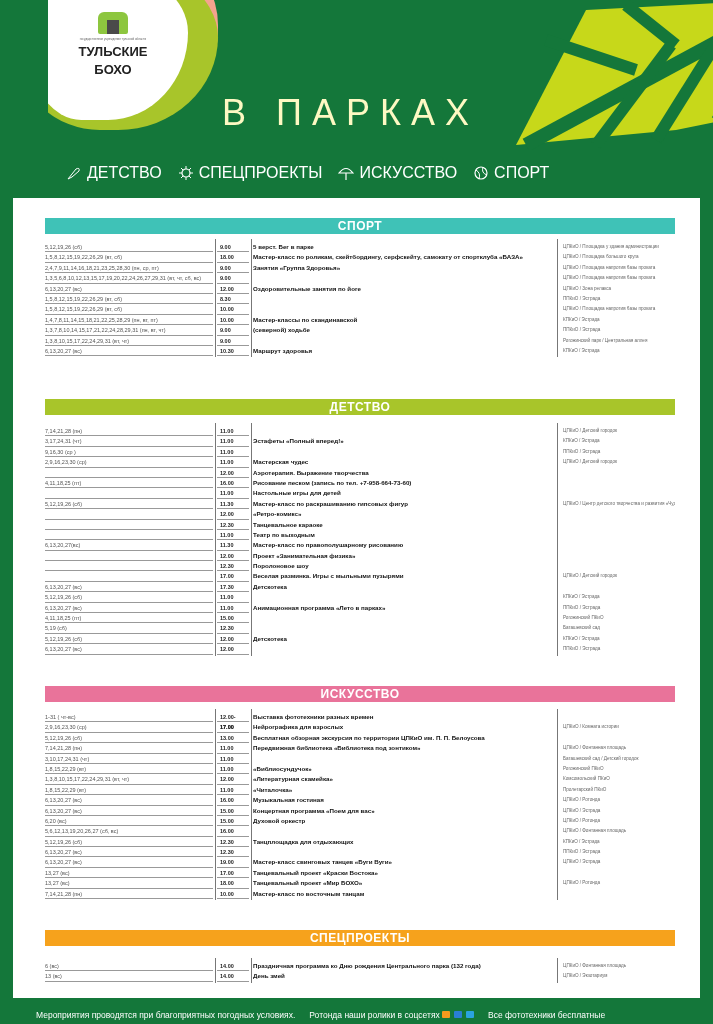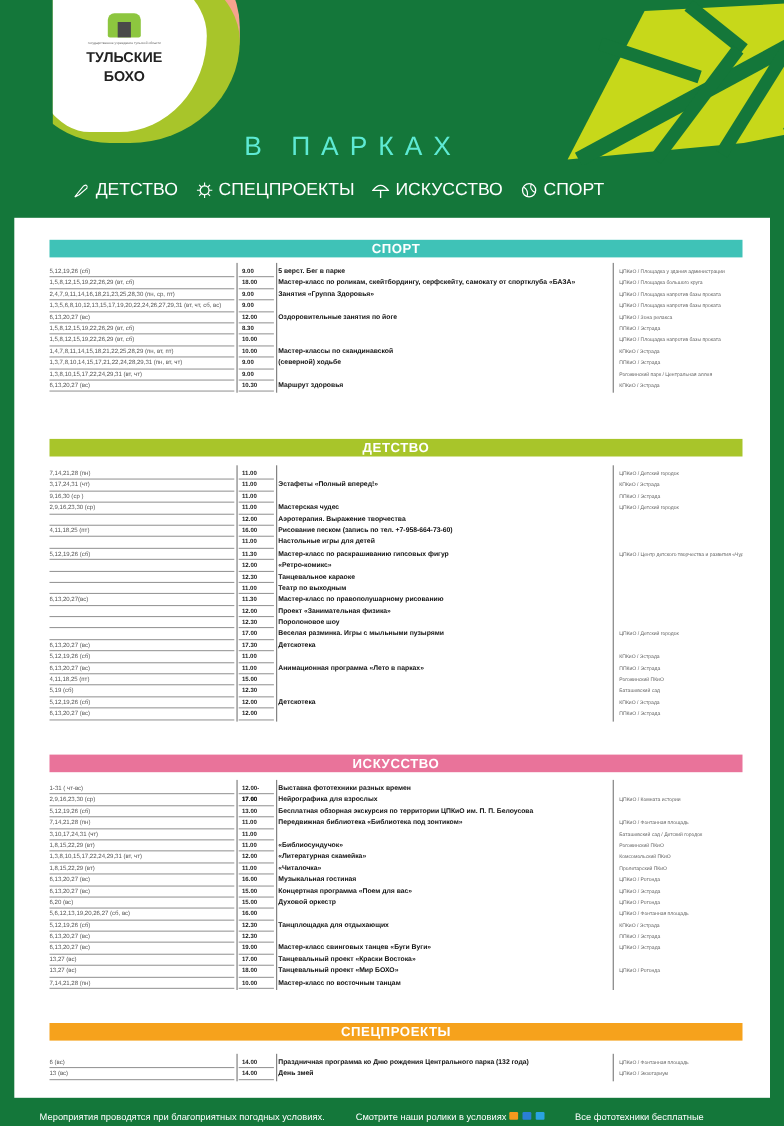--- a/index.html
+++ b/index.html
@@ -8,37 +8,37 @@
   .blob-pink { position: absolute; left: 100px; top: -30px; width: 70px; height: 100px; background: #f5a38e; border-radius: 50% 60% 40% 50%; }
   .blob-green { position: absolute; left: -30px; top: -40px; width: 200px; height: 170px; background: #a8c52a; border-radius: 40% 60% 55% 45% / 50% 50% 60% 50%; }
   .blob-white { position: absolute; left: -20px; top: -30px; width: 160px; height: 150px; background: #ffffff; border-radius: 30% 60% 60% 40% / 40% 50% 70% 60%; }
   .logo { position: absolute; left: 10px; top: 12px; width: 110px; text-align: center; }
   .logo-mark { width: 30px; height: 22px; margin: 0 auto; background: #8dc63f; border-radius: 6px 6px 2px 2px; position: relative; }
   .logo-mark::after { content: ""; position: absolute; left: 9px; top: 8px; width: 12px; height: 14px; background: #4a4a4a; }
   .logo-tiny { font-size: 3px; color: #666; margin-top: 3px; }
   .logo-name { font-size: 13px; font-weight: bold; color: #222; line-height: 14px; margin-top: 4px; }
   .title-leto { position: absolute; left: 172px; top: 28px; font-size: 68px; font-weight: bold; letter-spacing: 6px; line-height: 70px; }
   .title-leto span { display: inline-block; }
-  .title-sub { position: absolute; left: 174px; top: 120px; font-size: 24px; color: #5eead4; letter-spacing: 10px; }
+  .title-sub { position: absolute; left: 174px; top: 92px; font-size: 36px; color: #fef9c3; letter-spacing: 10px; }
   .leaf { position: absolute; left: 428px; top: 0; width: 300px; height: 150px; }
   .cats { position: absolute; left: 18px; top: 164px; display: flex; gap: 16px; color: #fff; font-size: 16px; align-items: center; }
   .cat { display: flex; align-items: center; gap: 5px; }
   .cat svg { width: 16px; height: 16px; }
   .month { position: absolute; right: 22px; top: 158px; font-size: 24px; font-weight: bold; color: #fff; }
   .month .year { color: #4bbfae; }
   .panel { position: absolute; left: 13px; top: 198px; width: 687px; height: 800px; background: #fff; }
   .section-bar { position: absolute; left: 32px; width: 630px; height: 16px; color: #fff; font-size: 12px; font-weight: bold; text-align: center; line-height: 16px; letter-spacing: 0.5px; }
   .rows { position: absolute; left: 32px; width: 630px; }
   .row { position: relative; height: 10.4px; font-size: 5.5px; line-height: 10px; }
   .row .d { position: absolute; left: 0; width: 168px; color: #555; border-bottom: 0.6px solid #999; height: 100%; white-space: nowrap; overflow: hidden; }
   .row .t { position: absolute; left: 172px; width: 32px; color: #222; font-weight: bold; text-align: left; border-bottom: 0.6px solid #999; height: 100%; padding-left: 3px; }
   .row .n { position: absolute; left: 208px; width: 304px; color: #111; font-weight: bold; font-size: 6.2px; height: 100%; white-space: nowrap; }
   .row .p { position: absolute; left: 514px; width: 116px; color: #666; font-size: 4.6px; height: 100%; white-space: nowrap; overflow: hidden; padding-left: 4px; }
   .vline { position: absolute; width: 0.8px; background: #777; }
-  .footer { position: absolute; left: 0; top: 1006px; width: 713px; height: 18px; color: #fff; font-size: 8.5px; padding-left: 36px; line-height: 16px; display: flex; gap: 28px; align-items: center; }
+  .footer { position: absolute; left: 0; top: 1006px; width: 713px; height: 18px; color: #fff; font-size: 8.5px; padding-left: 36px; line-height: 16px; display: flex; gap: 14px; align-items: center; }
   .social { display: inline-flex; gap: 4px; }
   .social span { display: inline-block; width: 8px; height: 7px; border-radius: 1px; }
 </style>
 </head>
 <body>
 
 <div class="header">
   <div class="blob-pink"></div>
   <div class="blob-green"></div>
   <div class="blob-white"></div>
@@ -436,21 +436,21 @@
       </div>
       <div class="vline" style="left: 170px; top: -3px; height: 24.8px;"></div>
       <div class="vline" style="left: 206px; top: -3px; height: 24.8px;"></div>
       <div class="vline" style="left: 512px; top: -3px; height: 24.8px;"></div>
     </div>
 </div>
 
 <div class="footer">
   <span>Мероприятия проводятся при благоприятных погодных условиях.</span>
   <span>
-    <span>Смотрите наши ролики в условиях</span>
+    <span>Ротонда наши ролики в соцсетях</span>
     <span class="social">
       <span style="background:#f39a1e"></span>
       <span style="background:#2a7fd4"></span>
       <span style="background:#2aa3e0"></span>
     </span>
   </span>
   <span>Все фототехники бесплатные</span>
 </div>
 
 </body></html>

